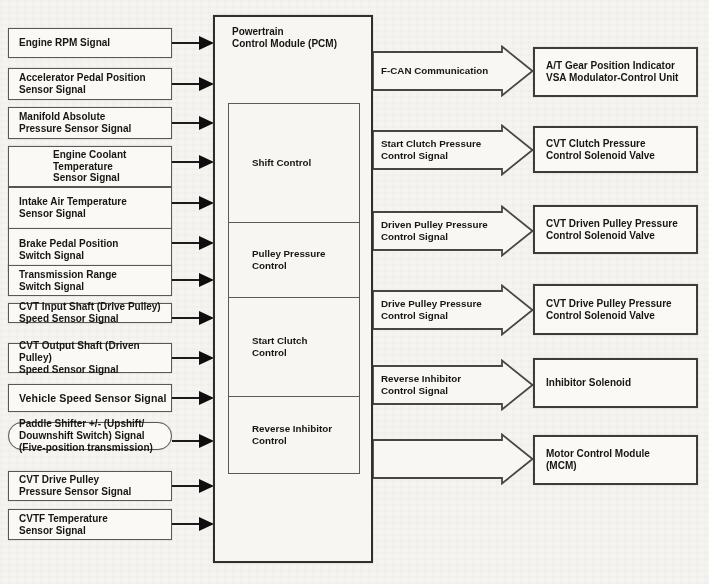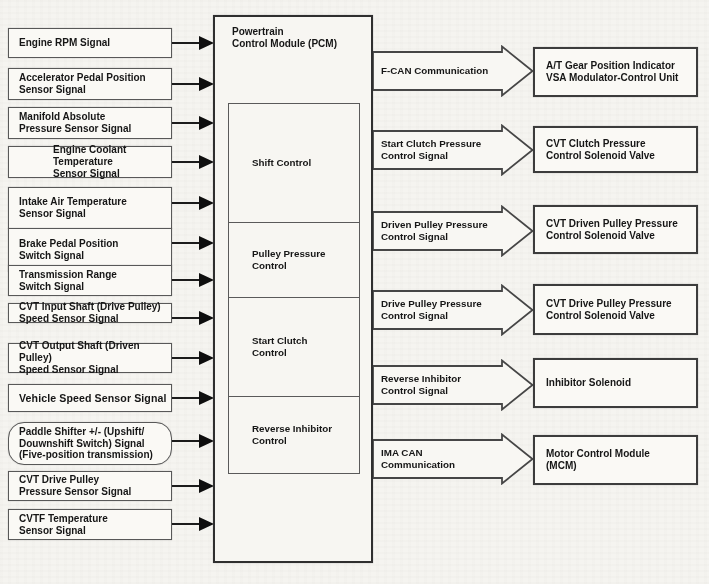--- a/index.html
+++ b/index.html
@@ -66,34 +66,34 @@
 </head>
 <body>
 
 <div class="stage">
 
   <div class="in-box txt" style="top:28px;height:30px;">Engine RPM Signal</div>
   <div class="in-box txt" style="top:68px;height:32px;">Accelerator Pedal Position
 Sensor Signal</div>
   <div class="in-box txt" style="top:107px;height:32px;">Manifold Absolute
 Pressure Sensor Signal</div>
-  <div class="in-box txt" style="top:146px;height:32px;padding-left:44px;">Engine Coolant Temperature
+  <div class="in-box txt" style="top:146px;height:41px;padding-left:44px;">Engine Coolant Temperature
 Sensor Signal</div>
   <div class="in-box txt" style="top:187px;height:42px;">Intake Air Temperature
 Sensor Signal</div>
   <div class="in-box txt" style="top:228px;height:44px;">Brake Pedal Position
 Switch Signal</div>
   <div class="in-box txt" style="top:265px;height:31px;">Transmission Range
 Switch Signal</div>
   <div class="in-box txt" style="top:303px;height:20px;">CVT Input Shaft (Drive Pulley)
 Speed Sensor Signal</div>
   <div class="in-box txt" style="top:343px;height:30px;">CVT Output Shaft (Driven Pulley)
 Speed Sensor Signal</div>
   <div class="in-box txt big" style="top:384px;height:28px;">Vehicle Speed Sensor Signal</div>
-  <div class="in-box txt" style="top:422px;height:43px;border-radius:16px;">Paddle Shifter +/- (Upshift/
+  <div class="in-box txt" style="top:422px;height:28px;border-radius:16px;">Paddle Shifter +/- (Upshift/
 Douwnshift Switch) Signal
 (Five-position transmission)</div>
   <div class="in-box txt" style="top:471px;height:30px;">CVT Drive Pulley
 Pressure Sensor Signal</div>
   <div class="in-box txt" style="top:509px;height:31px;">CVTF Temperature
 Sensor Signal</div>
 
   <div class="in-arrow" style="top:36px;">
       <div class="shaft"></div>
       <div class="head"></div>
@@ -192,21 +192,20 @@
     <svg width="161" height="52" viewBox="0 0 161 52">
         <polygon points="0,7 129,7 129,1.5 159.5,26 129,50.5 129,45 0,45" fill="#f8f7f3" stroke="#464646" stroke-width="1.8"></polygon>
       </svg>
     <div class="out-arrow-label txt">Reverse Inhibitor
 Control Signal</div>
   </div>
   <div class="out-arrow" style="top:433px;">
     <svg width="161" height="52" viewBox="0 0 161 52">
         <polygon points="0,7 129,7 129,1.5 159.5,26 129,50.5 129,45 0,45" fill="#f8f7f3" stroke="#464646" stroke-width="1.8"></polygon>
       </svg>
-    <div class="out-arrow-label txt">IMA CAN Communication</div>
   </div>
 
   <div class="out-box txt" style="top:47px;height:50px;">A/T Gear Position Indicator
 VSA Modulator-Control Unit</div>
   <div class="out-box txt" style="top:126px;height:47px;">CVT Clutch Pressure
 Control Solenoid Valve</div>
   <div class="out-box txt" style="top:205px;height:49px;">CVT Driven Pulley Pressure
 Control Solenoid Valve</div>
   <div class="out-box txt" style="top:284px;height:51px;">CVT Drive Pulley Pressure
 Control Solenoid Valve</div>

